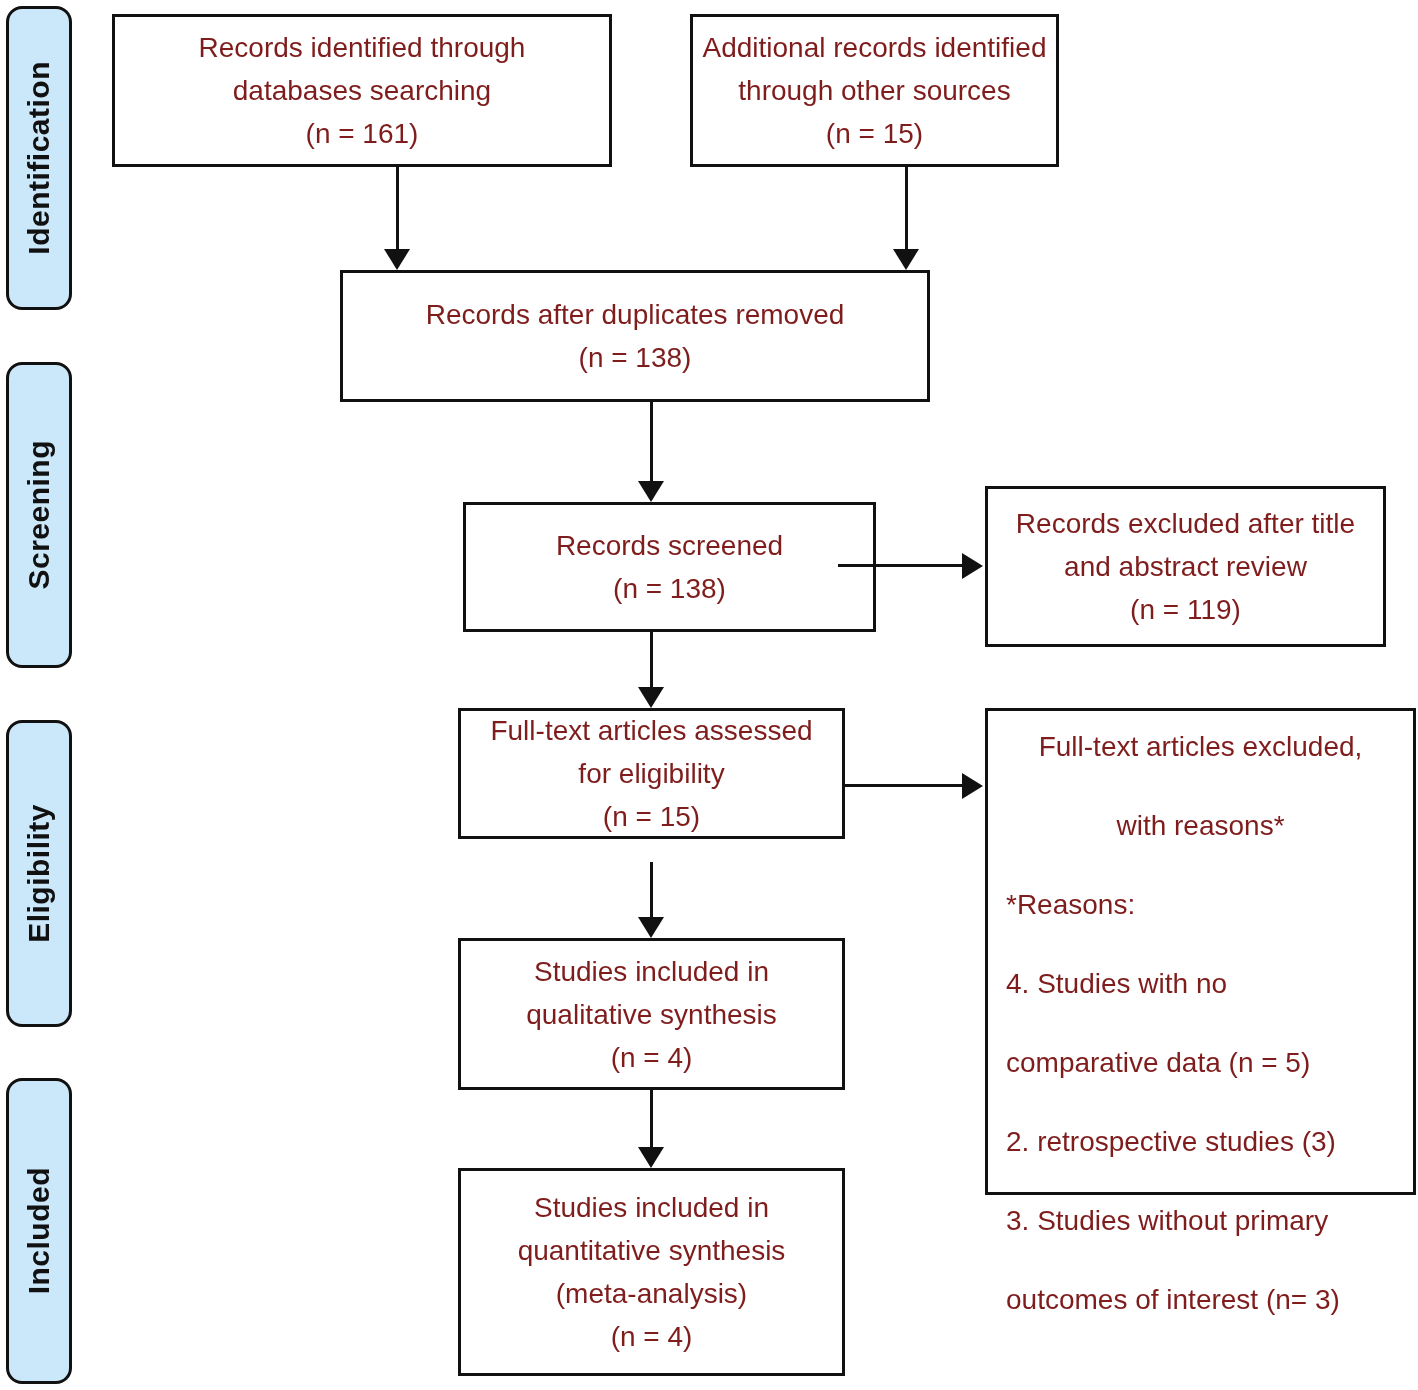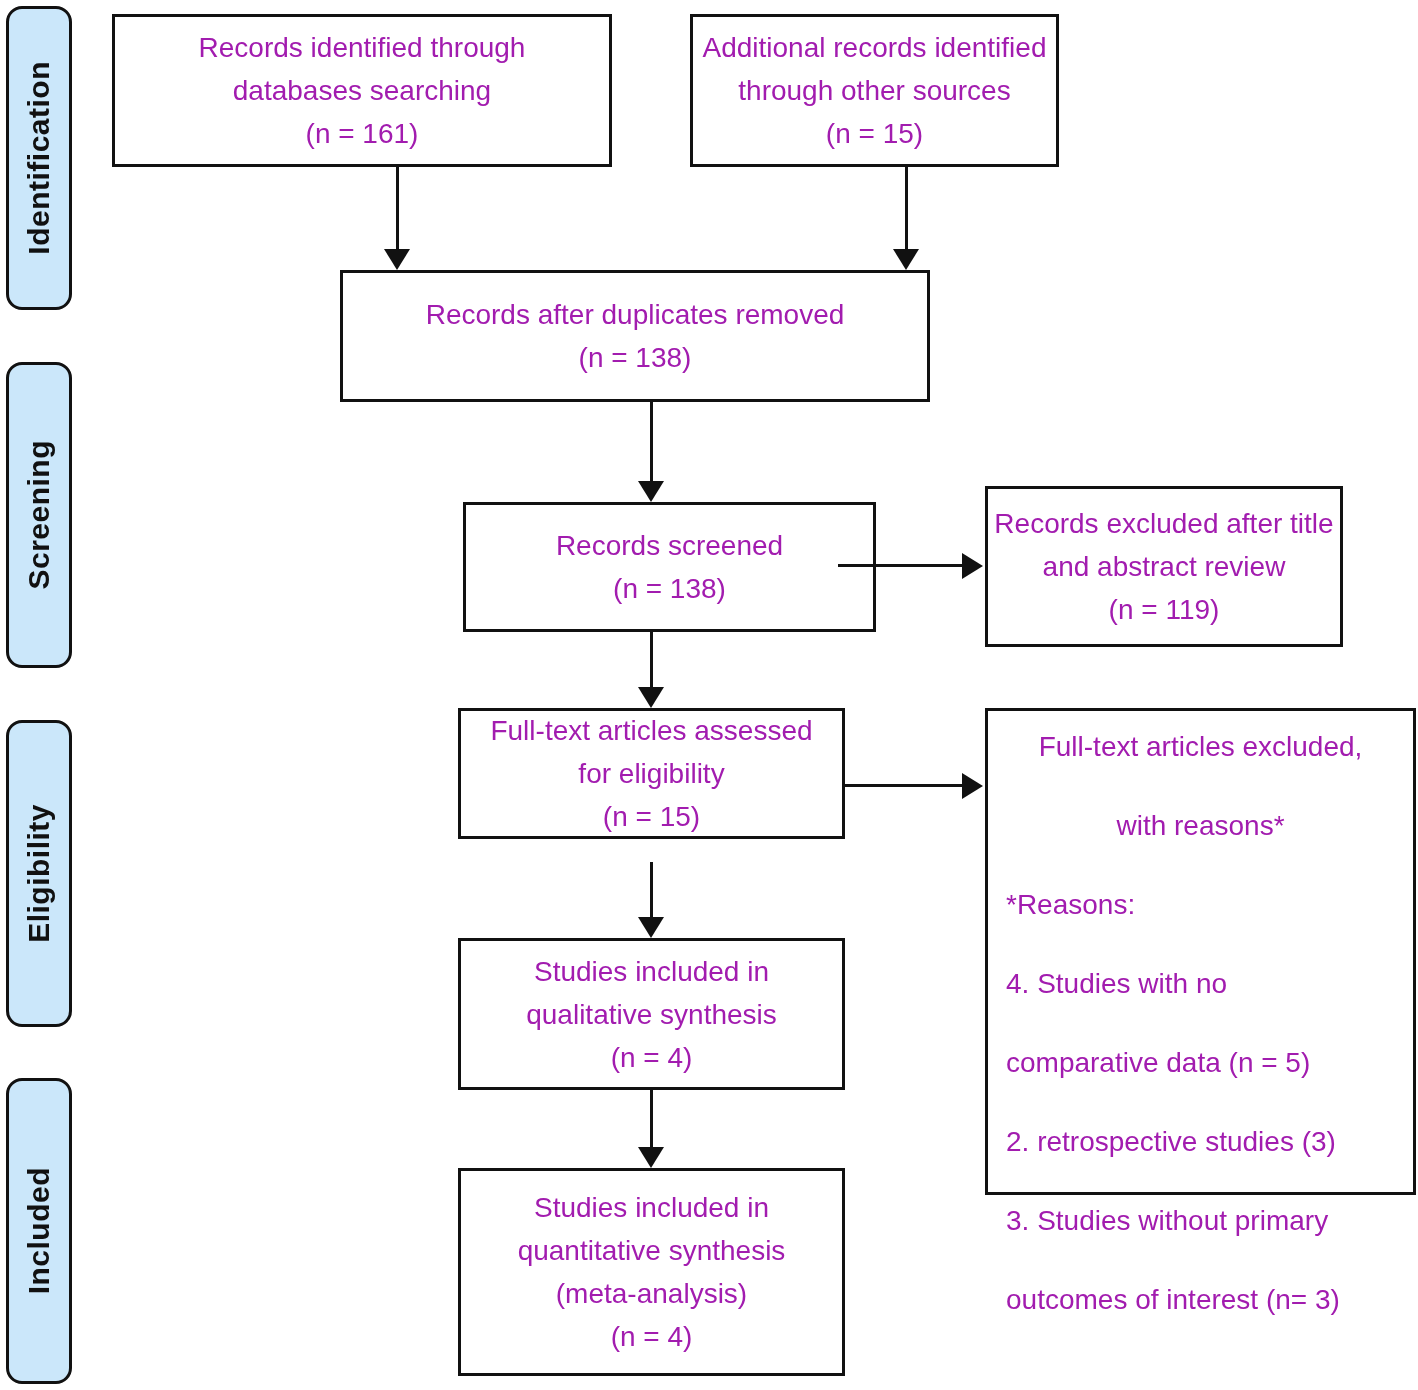--- a/index.html
+++ b/index.html
@@ -43,21 +43,21 @@
     background: #ffffff;
     border: 3px solid #111111;
     box-sizing: border-box;
     display: flex;
     flex-direction: column;
     align-items: center;
     justify-content: center;
     text-align: center;
     font-size: 28px;
     line-height: 43px;
-    color: #a21caf;
+    color: #7f1d1d;
   }
   .fbox .line { width: 100%; }
   
   .fbox.reasons-box {
     justify-content: flex-start;
     padding: 16px 18px 10px 18px;
     line-height: 39px;
   }
   .reasons-box .reason-line {
     width: 100%;
@@ -124,21 +124,21 @@
   <div class="fbox" style="left:340px; top:270px; width:590px; height:132px;">
     <div class="line">Records after duplicates removed</div>
     <div class="line">(n = 138)</div>
   </div>
 
   <div class="fbox" style="left:463px; top:502px; width:413px; height:130px;">
     <div class="line">Records screened</div>
     <div class="line">(n = 138)</div>
   </div>
 
-  <div class="fbox" style="left:985px; top:486px; width:358px; height:161px;">
+  <div class="fbox" style="left:985px; top:486px; width:401px; height:161px;">
     <div class="line">Records excluded after title</div>
     <div class="line">and abstract review</div>
     <div class="line">(n = 119)</div>
   </div>
 
   <div class="fbox" style="left:458px; top:708px; width:387px; height:131px;justify-content:center;">
     <div class="line">Full-text articles assessed</div>
     <div class="line">for eligibility</div>
     <div class="line">(n = 15)</div>
   </div>

